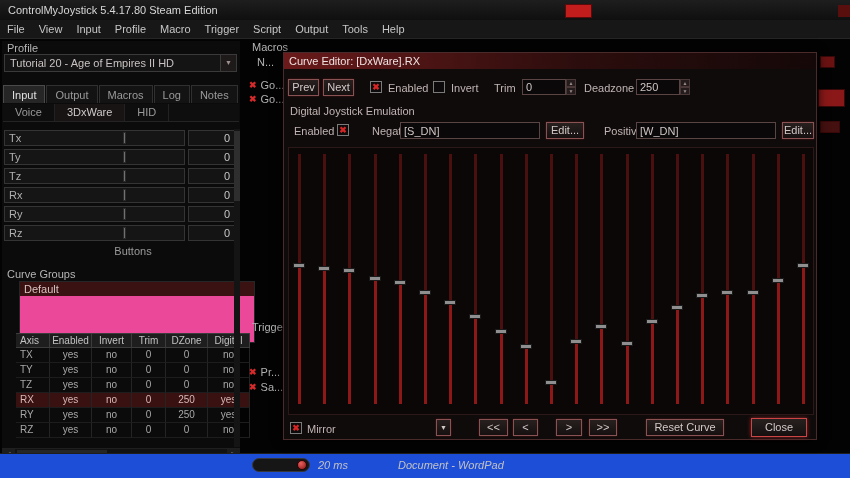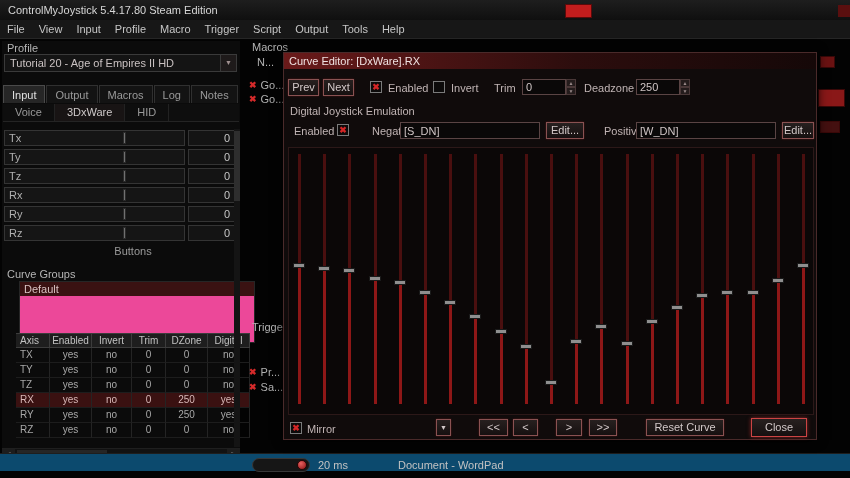--- a/index.html
+++ b/index.html
@@ -93,21 +93,21 @@
   .cv-fill{position:absolute;left:0;width:3px;bottom:0;background:#8e1717;}
   .cv-handle{position:absolute;left:2px;width:12px;height:5px;background:#8f8f8f;border:1px solid #1a1a1a;}
   #cb-mirror{left:6px;top:369px;}
   #lbl-mirror{left:23px;top:370px;}
   #btn-presets{left:52px;top:366px;width:100px;height:17px;}
   #btn-presets-arrow{left:152px;top:366px;width:15px;height:17px;font-size:7px;}
   #btn-reset{left:362px;top:366px;width:78px;height:17px;}
   #btn-close{left:467px;top:365px;width:56px;height:19px;line-height:17px;border:1px solid #cc4444;box-shadow:0 0 4px rgba(220,60,60,.55);}
 
   
-  #statusbar{left:0;top:453px;width:850px;height:18px;background:#0c4a6e;border-top:1px solid #1e1e1e;}
+  #statusbar{left:0;top:453px;width:850px;height:25px;background:#1d4ed8;border-top:1px solid #1e1e1e;font-style:italic;}
   #speed-slider{position:absolute;left:252px;top:4px;width:58px;height:14px;background:#161616;border:1px solid #383838;border-radius:8px;}
   #speed-knob{position:absolute;right:2px;top:1px;width:10px;height:10px;border-radius:50%;background:radial-gradient(circle at 35% 30%,#e86060,#8a1212);border:1px solid #2a0505;}
   #delay-text{position:absolute;left:318px;top:5px;color:#c2c2c2;}
   #doc-text{position:absolute;left:398px;top:5px;color:#c2c2c2;}
 </style>
 </head>
 <body>
 
 <div id="app">
 

